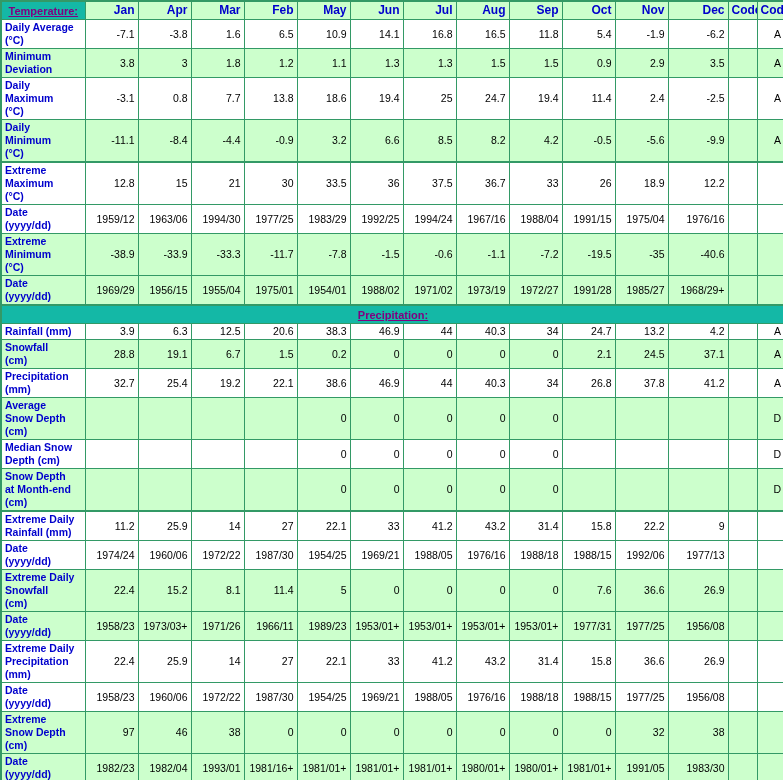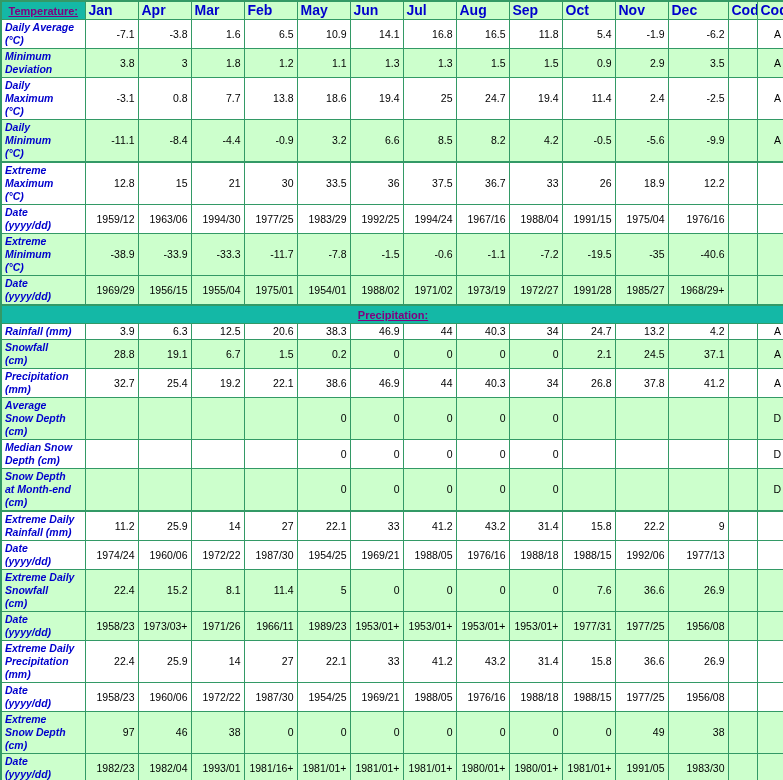--- a/index.html
+++ b/index.html
@@ -31,33 +31,32 @@
     color: #800080;
     font-weight: bold;
     font-size: 11px;
     text-decoration: underline;
     cursor: pointer;
     white-space: nowrap;
   }
   th.month-header, th.extra-header {
     color: #0000cc;
     font-weight: bold;
-    font-size: 14px;
-    text-align: left;
+    font-size: 12px;
+    text-align: right;
     background: #ccffcc;
     padding: 3px 0;
   }
   td.row-label {
     font-weight: bold;
     color: #0000cc;
     font-size: 10.5px;
     text-align: left;
     white-space: pre-line;
     padding: 2px 1px 2px 3px;
-    font-style: italic;
   }
   td.data-cell {
     text-align: right;
     font-size: 10.5px;
     color: #000000;
     white-space: nowrap;
     padding: 1px 3px 1px 1px;
   }
   td.data-cell.bold { font-weight: normal; }
 </style>
@@ -480,21 +479,21 @@
         <td class="data-cell bold">97</td>
         <td class="data-cell">46</td>
         <td class="data-cell">38</td>
         <td class="data-cell">0</td>
         <td class="data-cell">0</td>
         <td class="data-cell">0</td>
         <td class="data-cell">0</td>
         <td class="data-cell">0</td>
         <td class="data-cell">0</td>
         <td class="data-cell">0</td>
-        <td class="data-cell">49</td>
+        <td class="data-cell">32</td>
         <td class="data-cell">38</td>
         <td class="data-cell"></td>
         <td class="data-cell"></td>
       </tr>
       <tr class="green">
         <td class="row-label">Date
 (yyyy/dd)</td>
         <td class="data-cell bold">1982/23</td>
         <td class="data-cell">1982/04</td>
         <td class="data-cell">1993/01</td>

